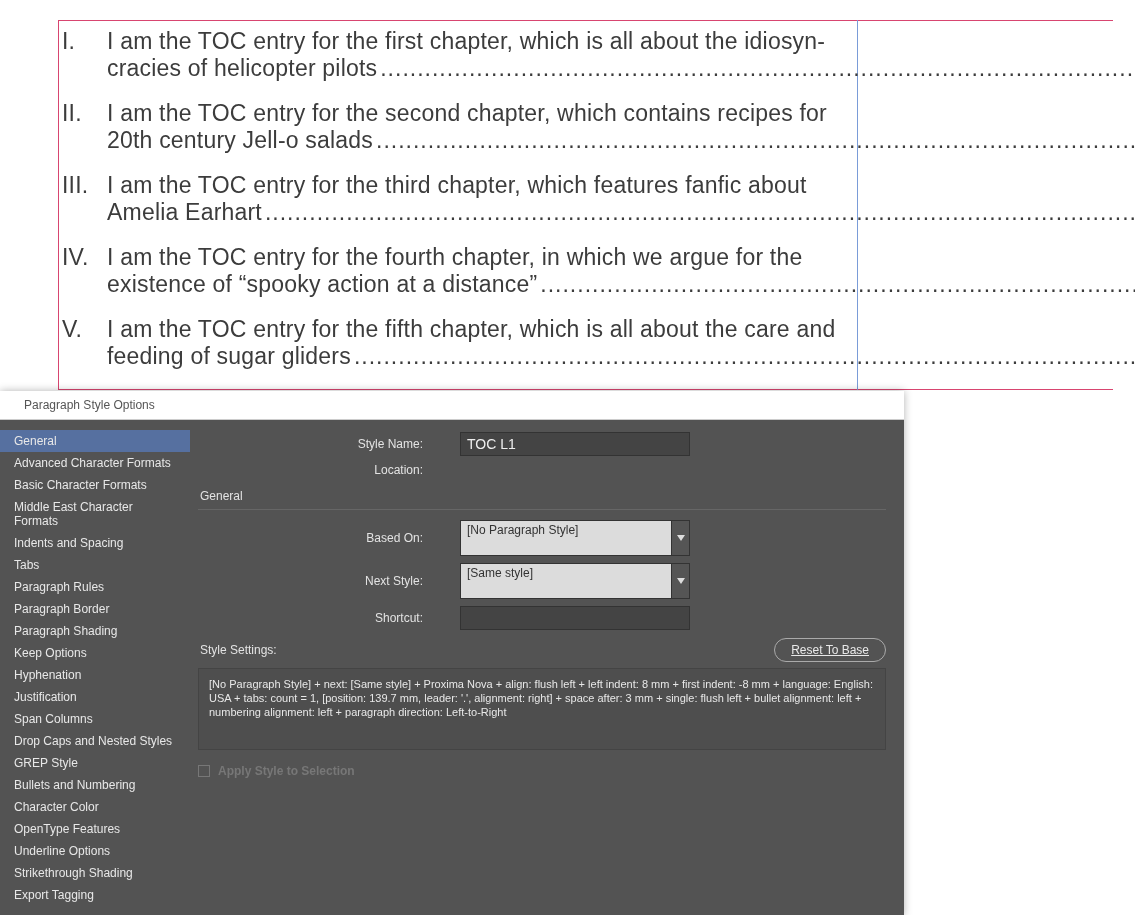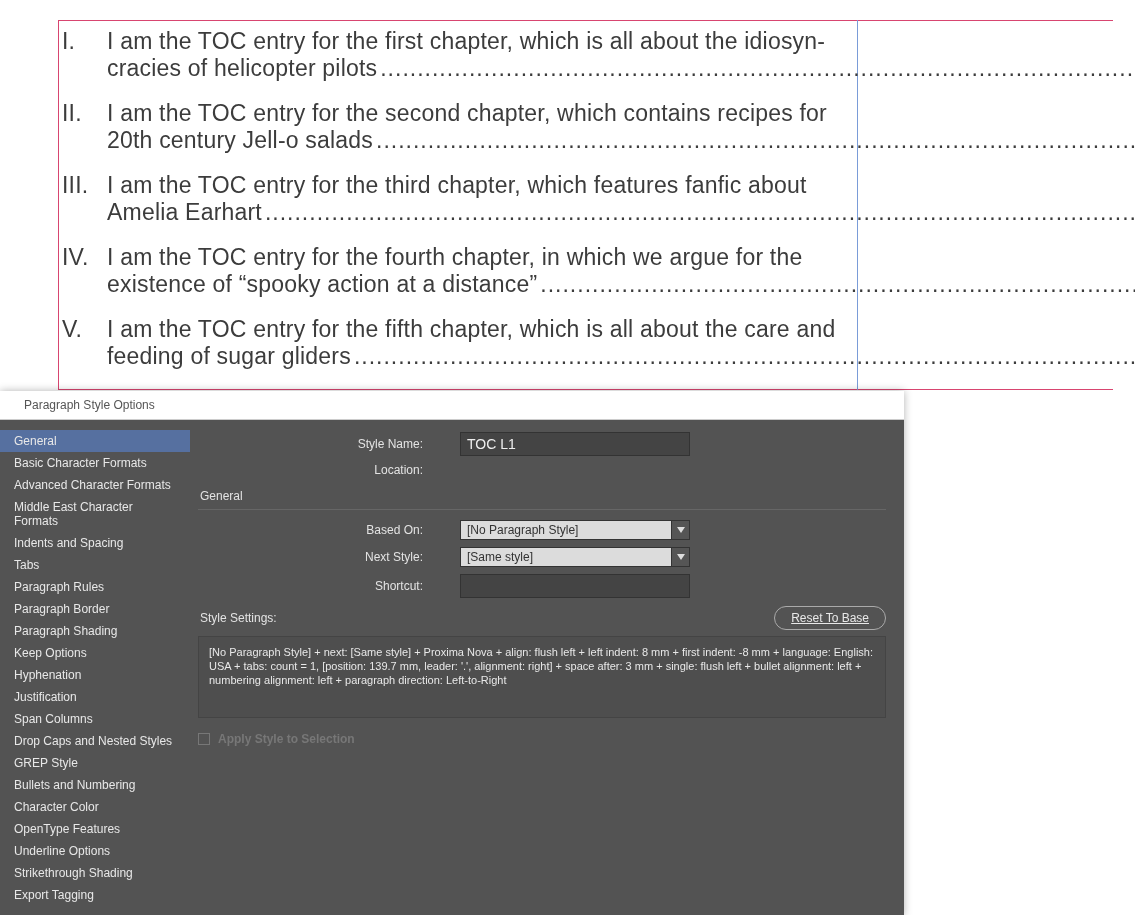--- a/index.html
+++ b/index.html
@@ -126,21 +126,21 @@
     border: 1px solid #333;
     color: #eee;
     padding: 11px 6px;
     width: 230px;
     font-size: 14px;
     height: 20px;
   }
   .dropdown {
     display: flex;
     width: 230px;
-    height: 20px;
+    height: 36px;
   }
   .dropdown-field {
     flex: 1;
     background: #dcdcdc;
     color: #333;
     border: 1px solid #333;
     padding: 2px 6px;
     font-size: 12px;
   }
   .dropdown-btn {
@@ -259,22 +259,22 @@
         </span>
       </div>
     </div>
   </div>
 
 <div class="dialog">
   <div class="dialog-title">Paragraph Style Options</div>
   <div class="dialog-body">
     <div class="sidebar" id="sidebar-root">
         <div class="sidebar-item selected">General</div>
+        <div class="sidebar-item">Advanced Character Formats</div>
         <div class="sidebar-item">Basic Character Formats</div>
-        <div class="sidebar-item">Advanced Character Formats</div>
         <div class="sidebar-item">Middle East Character Formats</div>
         <div class="sidebar-item">Indents and Spacing</div>
         <div class="sidebar-item">Tabs</div>
         <div class="sidebar-item">Paragraph Rules</div>
         <div class="sidebar-item">Paragraph Border</div>
         <div class="sidebar-item">Paragraph Shading</div>
         <div class="sidebar-item">Keep Options</div>
         <div class="sidebar-item">Hyphenation</div>
         <div class="sidebar-item">Justification</div>
         <div class="sidebar-item">Span Columns</div>

